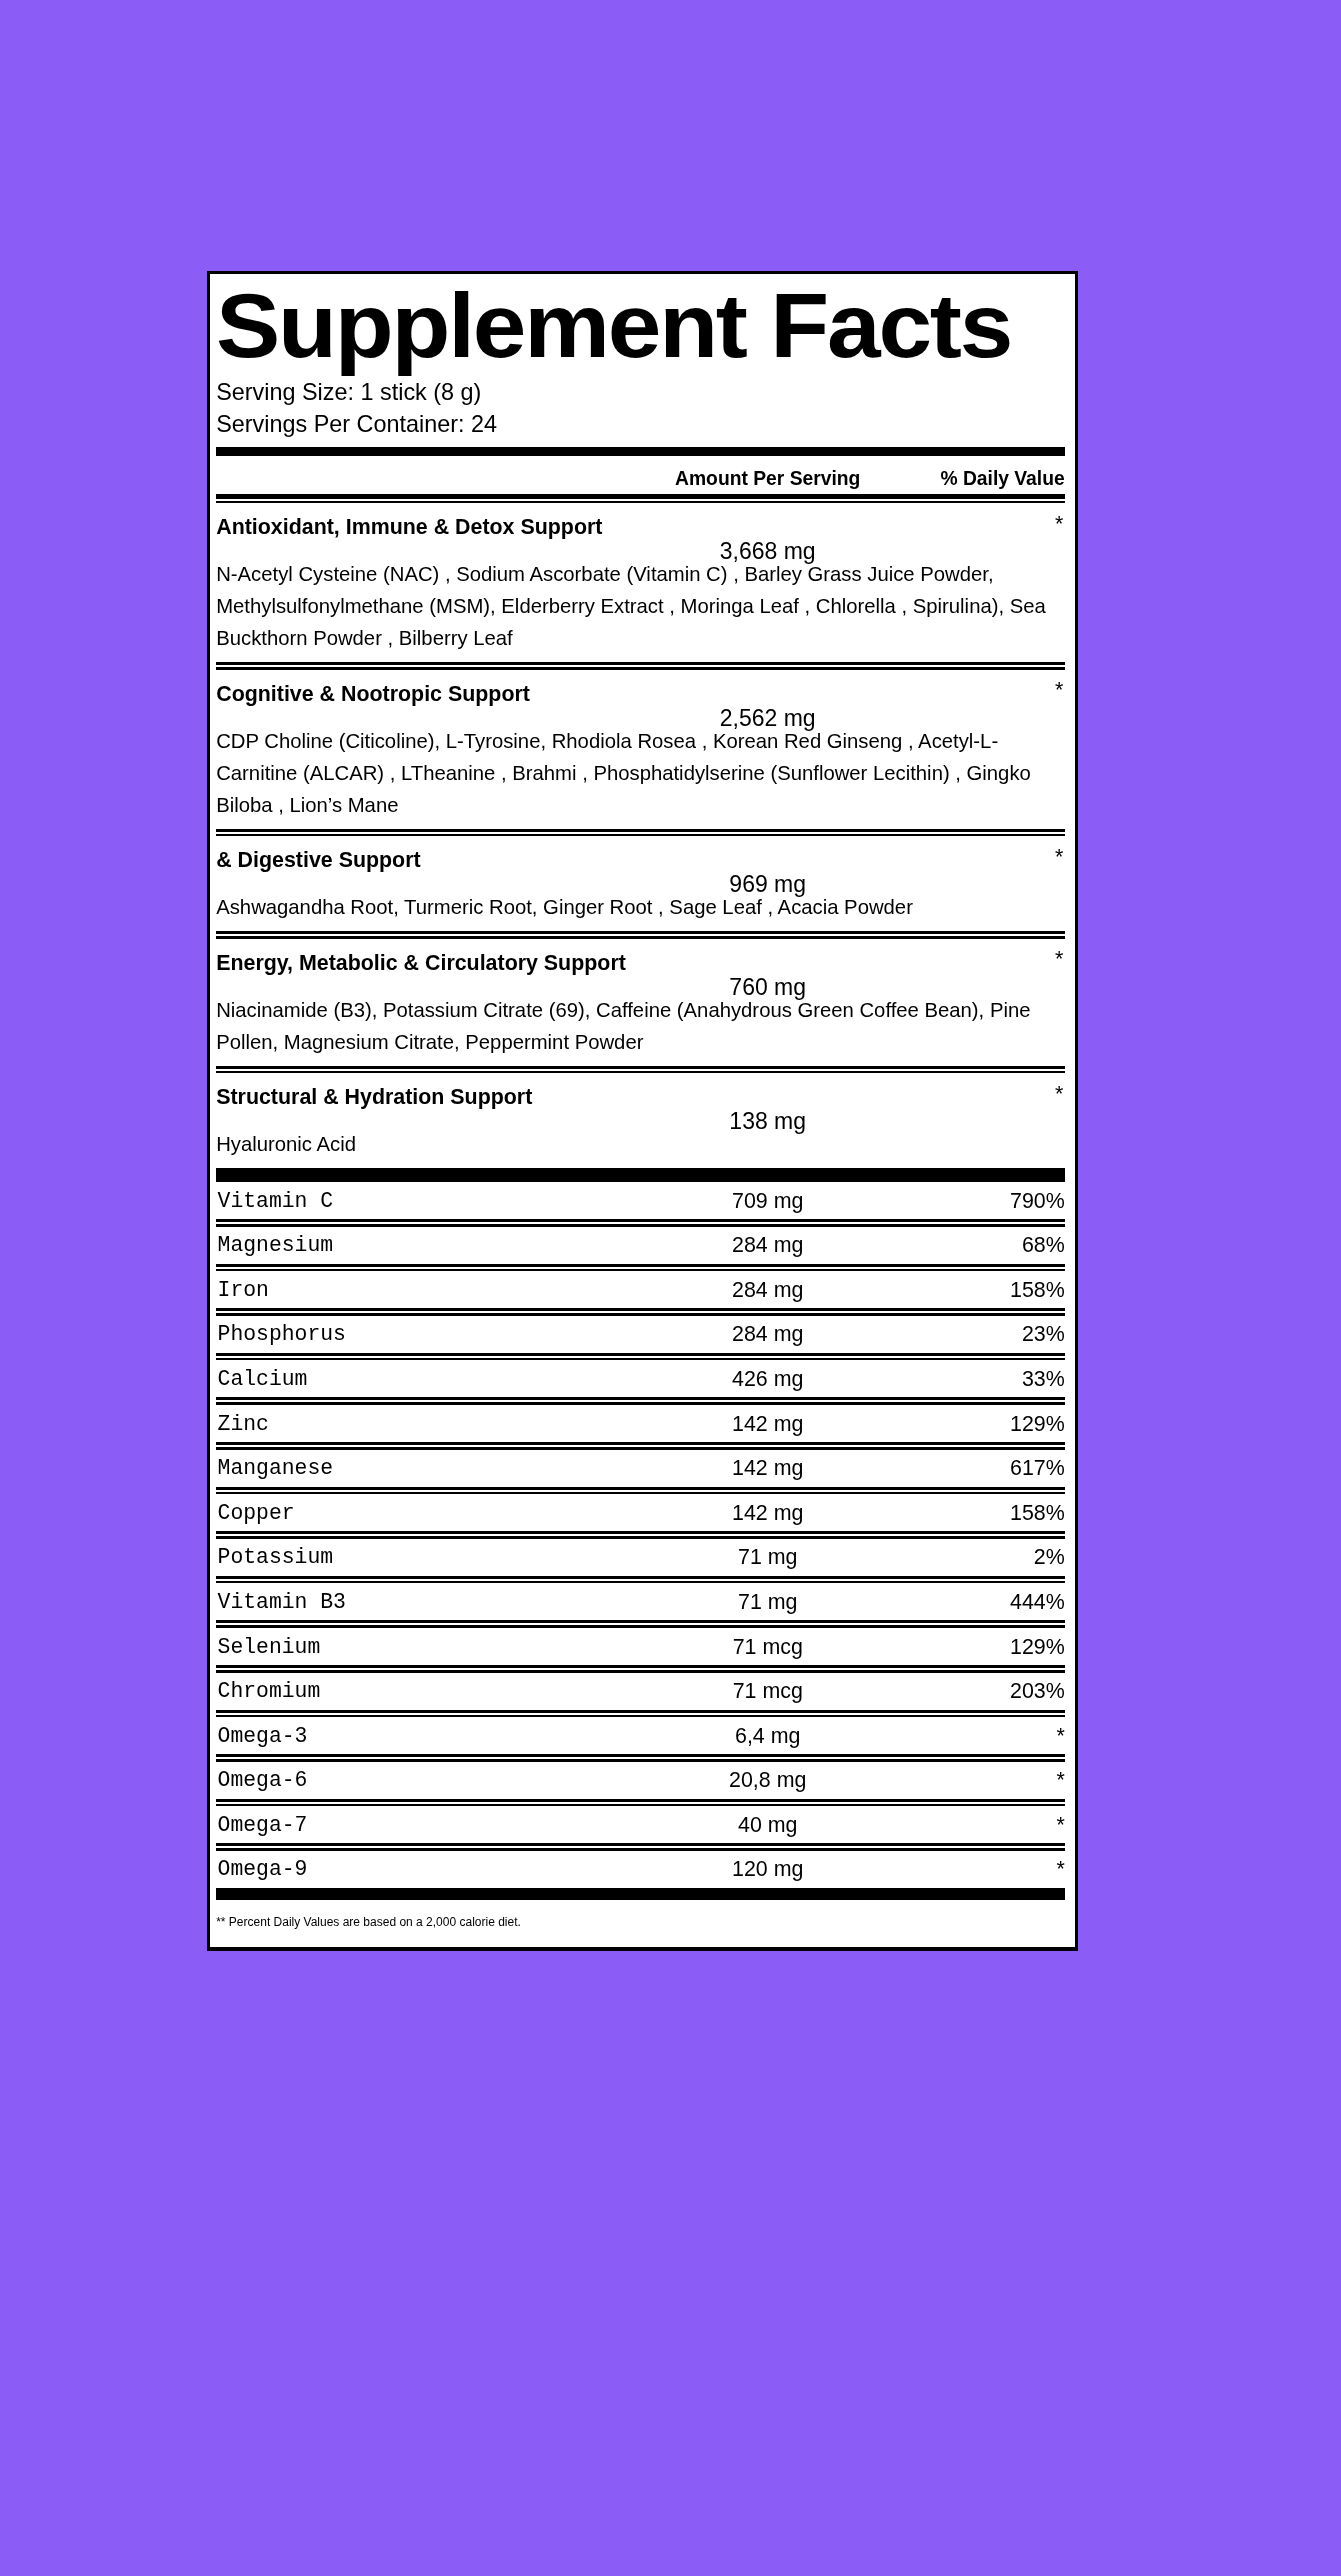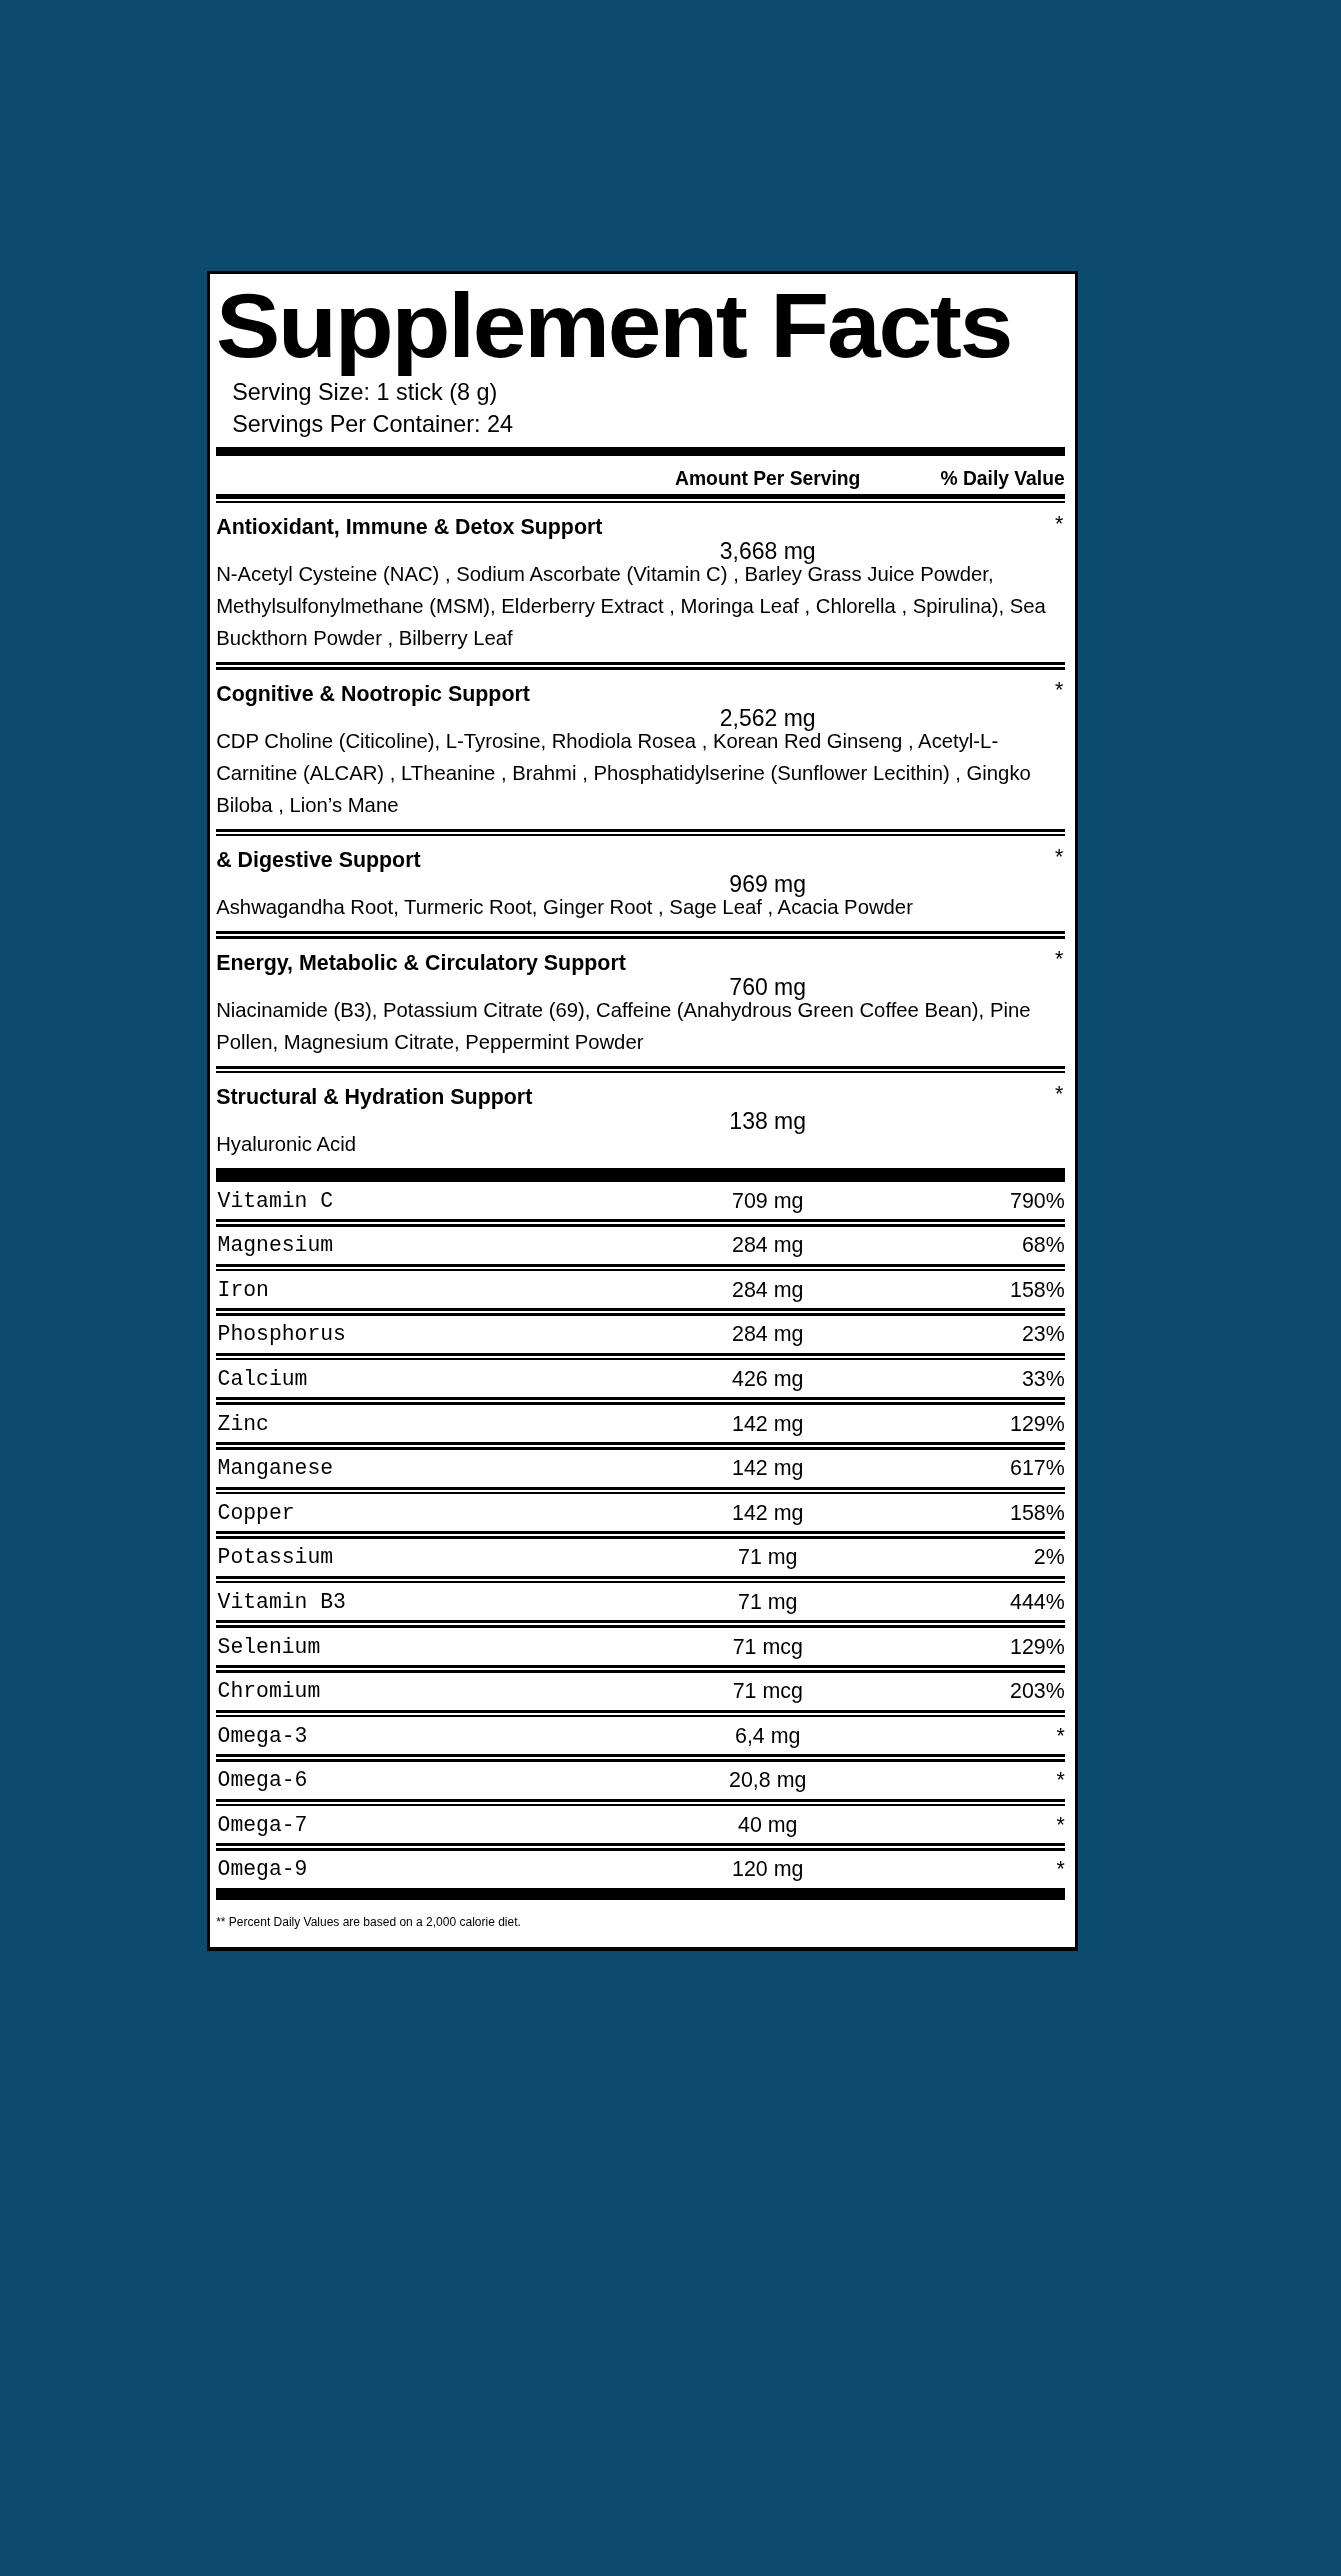--- a/index.html
+++ b/index.html
@@ -1,38 +1,38 @@
 <!DOCTYPE html>
 <html style="font-size:11px"><head>
 <meta charset="utf-8">
 <style>
   html,body { margin:0; padding:0; background:#ffffff; }
   .page {
     position:relative;
     width:1342px; height:2576px;
-    background:#0c4a6e;
+    background:#8b5cf6;
     font-family:"Liberation Sans","DejaVu Sans",sans-serif;
     color:#000;
   }
   .label {
     position:absolute; left:207px; top:271px;
     width:871px; height:1680px;
     box-sizing:border-box;
     border:3.4px solid #000; border-bottom-width:4.8px;
     padding:1.4px 10.3px 0 6.2px;
     background:#fff;
     overflow:hidden;
   }
   .title {
     font-size:91px; font-weight:bold; line-height:101px;
     letter-spacing:-2.1px; white-space:nowrap;
     transform:scale(1.06,1); transform-origin:left center;
     margin:0;
   }
-  .serving-line { font-size:23.4px; line-height:32px;margin-left:16px; }
+  .serving-line { font-size:23.4px; line-height:32px; }
   .bar   { background:#000; }
   .bar-top    { height:9.7px; margin-top:6.2px; }
   .bar-mid    { height:13.8px; }
   .bar-bottom { height:11.7px; }
   .rule-thickthin {
     height:9.7px;
     background:linear-gradient(to bottom,#000 0px,#000 5.5px,#fff 5.5px,#fff 7.2px,#000 7.2px,#000 9.7px);
   }
   .rule-dbl {
     height:7.6px;

